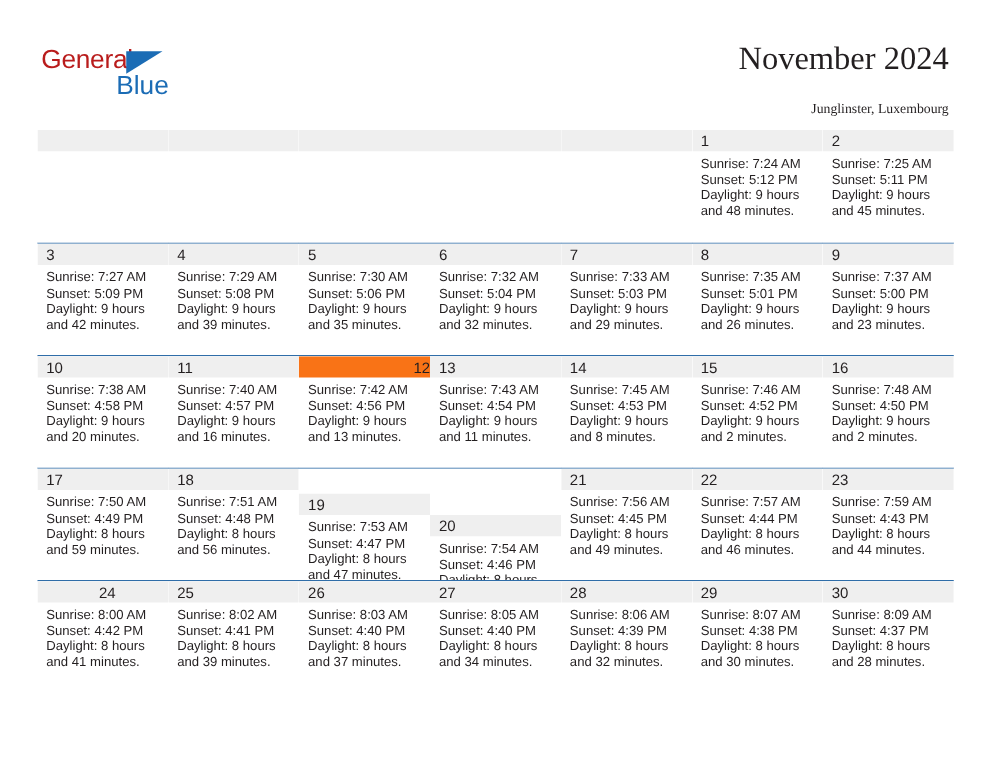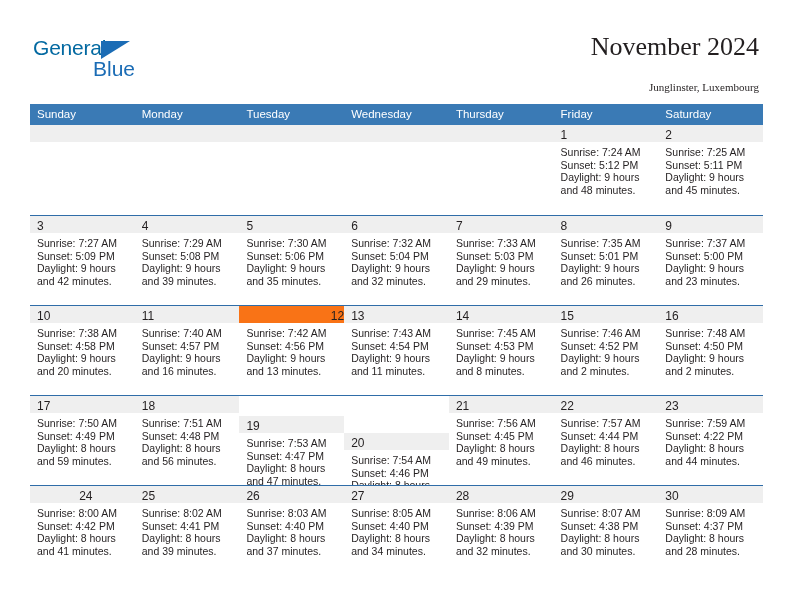--- a/index.html
+++ b/index.html
@@ -35,21 +35,21 @@
     top: 6px;
     width: 120px;
     height: 50px;
   }
   .logo-general {
     position: absolute;
     left: 0;
     top: 0;
     font-size: 21px;
     letter-spacing: -0.2px;
-    color: #0369a1;
+    color: #b91c1c;
     line-height: 24px;
   }
   .logo-triangle {
     position: absolute;
     left: 68px;
     top: 5px;
     width: 0;
     height: 0;
     border-left: 29px solid #1b6cb5;
     border-bottom: 18px solid transparent;
@@ -161,29 +161,20 @@
     </div>
 
     <div class="title-block">
       <div class="cal-title">November 2024</div>
       <div class="cal-subtitle">Junglinster, Luxembourg</div>
     </div>
 
   </div>
 
   <div class="calendar">
-    <div class="dow-row" style="background: rgb(58, 122, 181);">
-        <div class="dow">Sunday</div>
-        <div class="dow">Monday</div>
-        <div class="dow">Tuesday</div>
-        <div class="dow">Wednesday</div>
-        <div class="dow">Thursday</div>
-        <div class="dow">Friday</div>
-        <div class="dow">Saturday</div>
-      </div>
     <div id="weeks-container">
         <div class="week">
           <div class="cell empty">
             <div class="daynum-strip" style="background: rgb(239, 239, 239);"><span class="daynum"></span></div>
           </div>
           <div class="cell empty">
             <div class="daynum-strip" style="background: rgb(239, 239, 239);"><span class="daynum"></span></div>
           </div>
           <div class="cell empty">
             <div class="daynum-strip" style="background: rgb(239, 239, 239);"><span class="daynum"></span></div>
@@ -395,21 +386,21 @@
               <div class="info-line">Sunrise: 7:57 AM</div>
               <div class="info-line">Sunset: 4:44 PM</div>
               <div class="info-line">Daylight: 8 hours</div>
               <div class="info-line">and 46 minutes.</div>
             </div>
           </div>
           <div class="cell">
             <div class="daynum-strip" style="background: rgb(239, 239, 239);"><span class="daynum">23</span></div>
             <div class="cell-body">
               <div class="info-line">Sunrise: 7:59 AM</div>
-              <div class="info-line">Sunset: 4:22 PM</div>
+              <div class="info-line">Sunset: 4:43 PM</div>
               <div class="info-line">Daylight: 8 hours</div>
               <div class="info-line">and 44 minutes.</div>
             </div>
           </div>
         </div>
         <div class="week">
           <div class="cell">
             <div class="daynum-strip" style="background: rgb(239, 239, 239); text-align: center;"><span class="daynum">24</span></div>
             <div class="cell-body">
               <div class="info-line">Sunrise: 8:00 AM</div>

